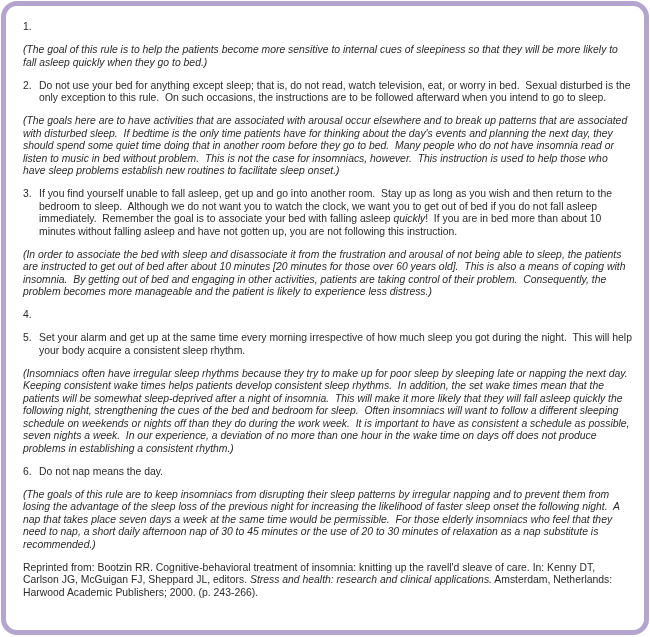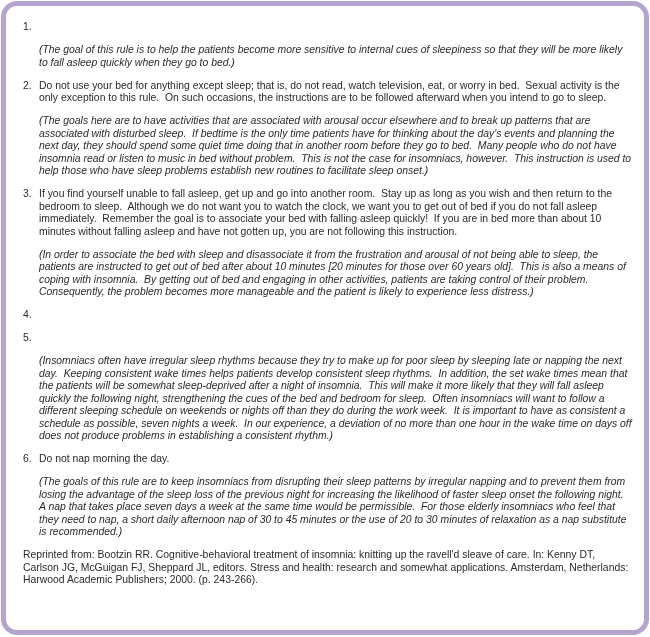--- a/index.html
+++ b/index.html
@@ -38,44 +38,44 @@
   }
   .num {
     flex: none;
     width: 16px;
   }
   .item-text {
     flex: 1;
   }
   .rationale {
     font-style: italic;
-    margin-left: 16px;
   }
   .it {
+    font-style: italic;
   }
   .footer {
     margin-top: 2px;
   }
 </style>
 </head>
 <body>
 
 <div class="frame">
 
   <div>
     <div class="item-row">
       <p class="num">1.</p>
     </div>
     <p class="rationale">(The goal of this rule is to help the patients become more sensitive to internal cues of sleepiness so that they will be more likely to fall asleep quickly when they go to bed.)</p>
   </div>
 
   <div>
     <div class="item-row">
       <p class="num">2.</p>
-      <p class="item-text"><span>Do not use your bed for anything except sleep; that is, do not read, watch television, eat, or worry in bed.  Sexual activity is the only exception to this rule.  On such occasions, the instructions are to be followed afterward when you intend to go to sleep.</span><span class="it"></span><span></span></p>
+      <p class="item-text"><span>Do not use your bed for anything except sleep; that is, do not read, watch television, eat, or worry in bed.  Sexual disturbed is the only exception to this rule.  On such occasions, the instructions are to be followed afterward when you intend to go to sleep.</span><span class="it"></span><span></span></p>
     </div>
     <p class="rationale">(The goals here are to have activities that are associated with arousal occur elsewhere and to break up patterns that are associated with disturbed sleep.  If bedtime is the only time patients have for thinking about the day's events and planning the next day, they should spend some quiet time doing that in another room before they go to bed.  Many people who do not have insomnia read or listen to music in bed without problem.  This is not the case for insomniacs, however.  This instruction is used to help those who have sleep problems establish new routines to facilitate sleep onset.)</p>
   </div>
 
   <div>
     <div class="item-row">
       <p class="num">3.</p>
       <p class="item-text"><span>If you find yourself unable to fall asleep, get up and go into another room.  Stay up as long as you wish and then return to the bedroom to sleep.  Although we do not want you to watch the clock, we want you to get out of bed if you do not fall asleep immediately.  Remember the goal is to associate your bed with falling asleep </span><span class="it">quickly</span><span>!  If you are in bed more than about 10 minutes without falling asleep and have not gotten up, you are not following this instruction.</span></p>
     </div>
     <p class="rationale">(In order to associate the bed with sleep and disassociate it from the frustration and arousal of not being able to sleep, the patients are instructed to get out of bed after about 10 minutes [20 minutes for those over 60 years old].  This is also a means of coping with insomnia.  By getting out of bed and engaging in other activities, patients are taking control of their problem.  Consequently, the problem becomes more manageable and the patient is likely to experience less distress.)</p>
@@ -83,27 +83,28 @@
 
   <div>
     <div class="item-row">
       <p class="num">4.</p>
     </div>
   </div>
 
   <div>
     <div class="item-row">
       <p class="num">5.</p>
+      <p class="item-text"><span>Set your alarm and get up at the same time every morning irrespective of how much sleep you got during the night.  This will help your body acquire a consistent sleep rhythm.</span><span class="it"></span><span></span></p>
     </div>
     <p class="rationale">(Insomniacs often have irregular sleep rhythms because they try to make up for poor sleep by sleeping late or napping the next day.  Keeping consistent wake times helps patients develop consistent sleep rhythms.  In addition, the set wake times mean that the patients will be somewhat sleep-deprived after a night of insomnia.  This will make it more likely that they will fall asleep quickly the following night, strengthening the cues of the bed and bedroom for sleep.  Often insomniacs will want to follow a different sleeping schedule on weekends or nights off than they do during the work week.  It is important to have as consistent a schedule as possible, seven nights a week.  In our experience, a deviation of no more than one hour in the wake time on days off does not produce problems in establishing a consistent rhythm.)</p>
   </div>
 
   <div>
     <div class="item-row">
       <p class="num">6.</p>
-      <p class="item-text"><span>Do not nap morning the day.</span><span class="it"></span><span></span></p>
+      <p class="item-text"><span>Do not nap means the day.</span><span class="it"></span><span></span></p>
     </div>
     <p class="rationale">(The goals of this rule are to keep insomniacs from disrupting their sleep patterns by irregular napping and to prevent them from losing the advantage of the sleep loss of the previous night for increasing the likelihood of faster sleep onset the following night.  A nap that takes place seven days a week at the same time would be permissible.  For those elderly insomniacs who feel that they need to nap, a short daily afternoon nap of 30 to 45 minutes or the use of 20 to 30 minutes of relaxation as a nap substitute is recommended.)</p>
   </div>
 
-  <p class="footer"><span>Reprinted from: Bootzin RR. Cognitive-behavioral treatment of insomnia: knitting up the ravell'd sleave of care. In: Kenny DT, Carlson JG, McGuigan FJ, Sheppard JL, editors. </span><span class="it">Stress and health: research and somewhat applications.</span><span> Amsterdam, Netherlands: Harwood Academic Publishers; 2000. (p. 243-266).</span></p>
+  <p class="footer"><span>Reprinted from: Bootzin RR. Cognitive-behavioral treatment of insomnia: knitting up the ravell'd sleave of care. In: Kenny DT, Carlson JG, McGuigan FJ, Sheppard JL, editors. </span><span class="it">Stress and health: research and clinical applications.</span><span> Amsterdam, Netherlands: Harwood Academic Publishers; 2000. (p. 243-266).</span></p>
 
 </div>
 
 </body></html>

